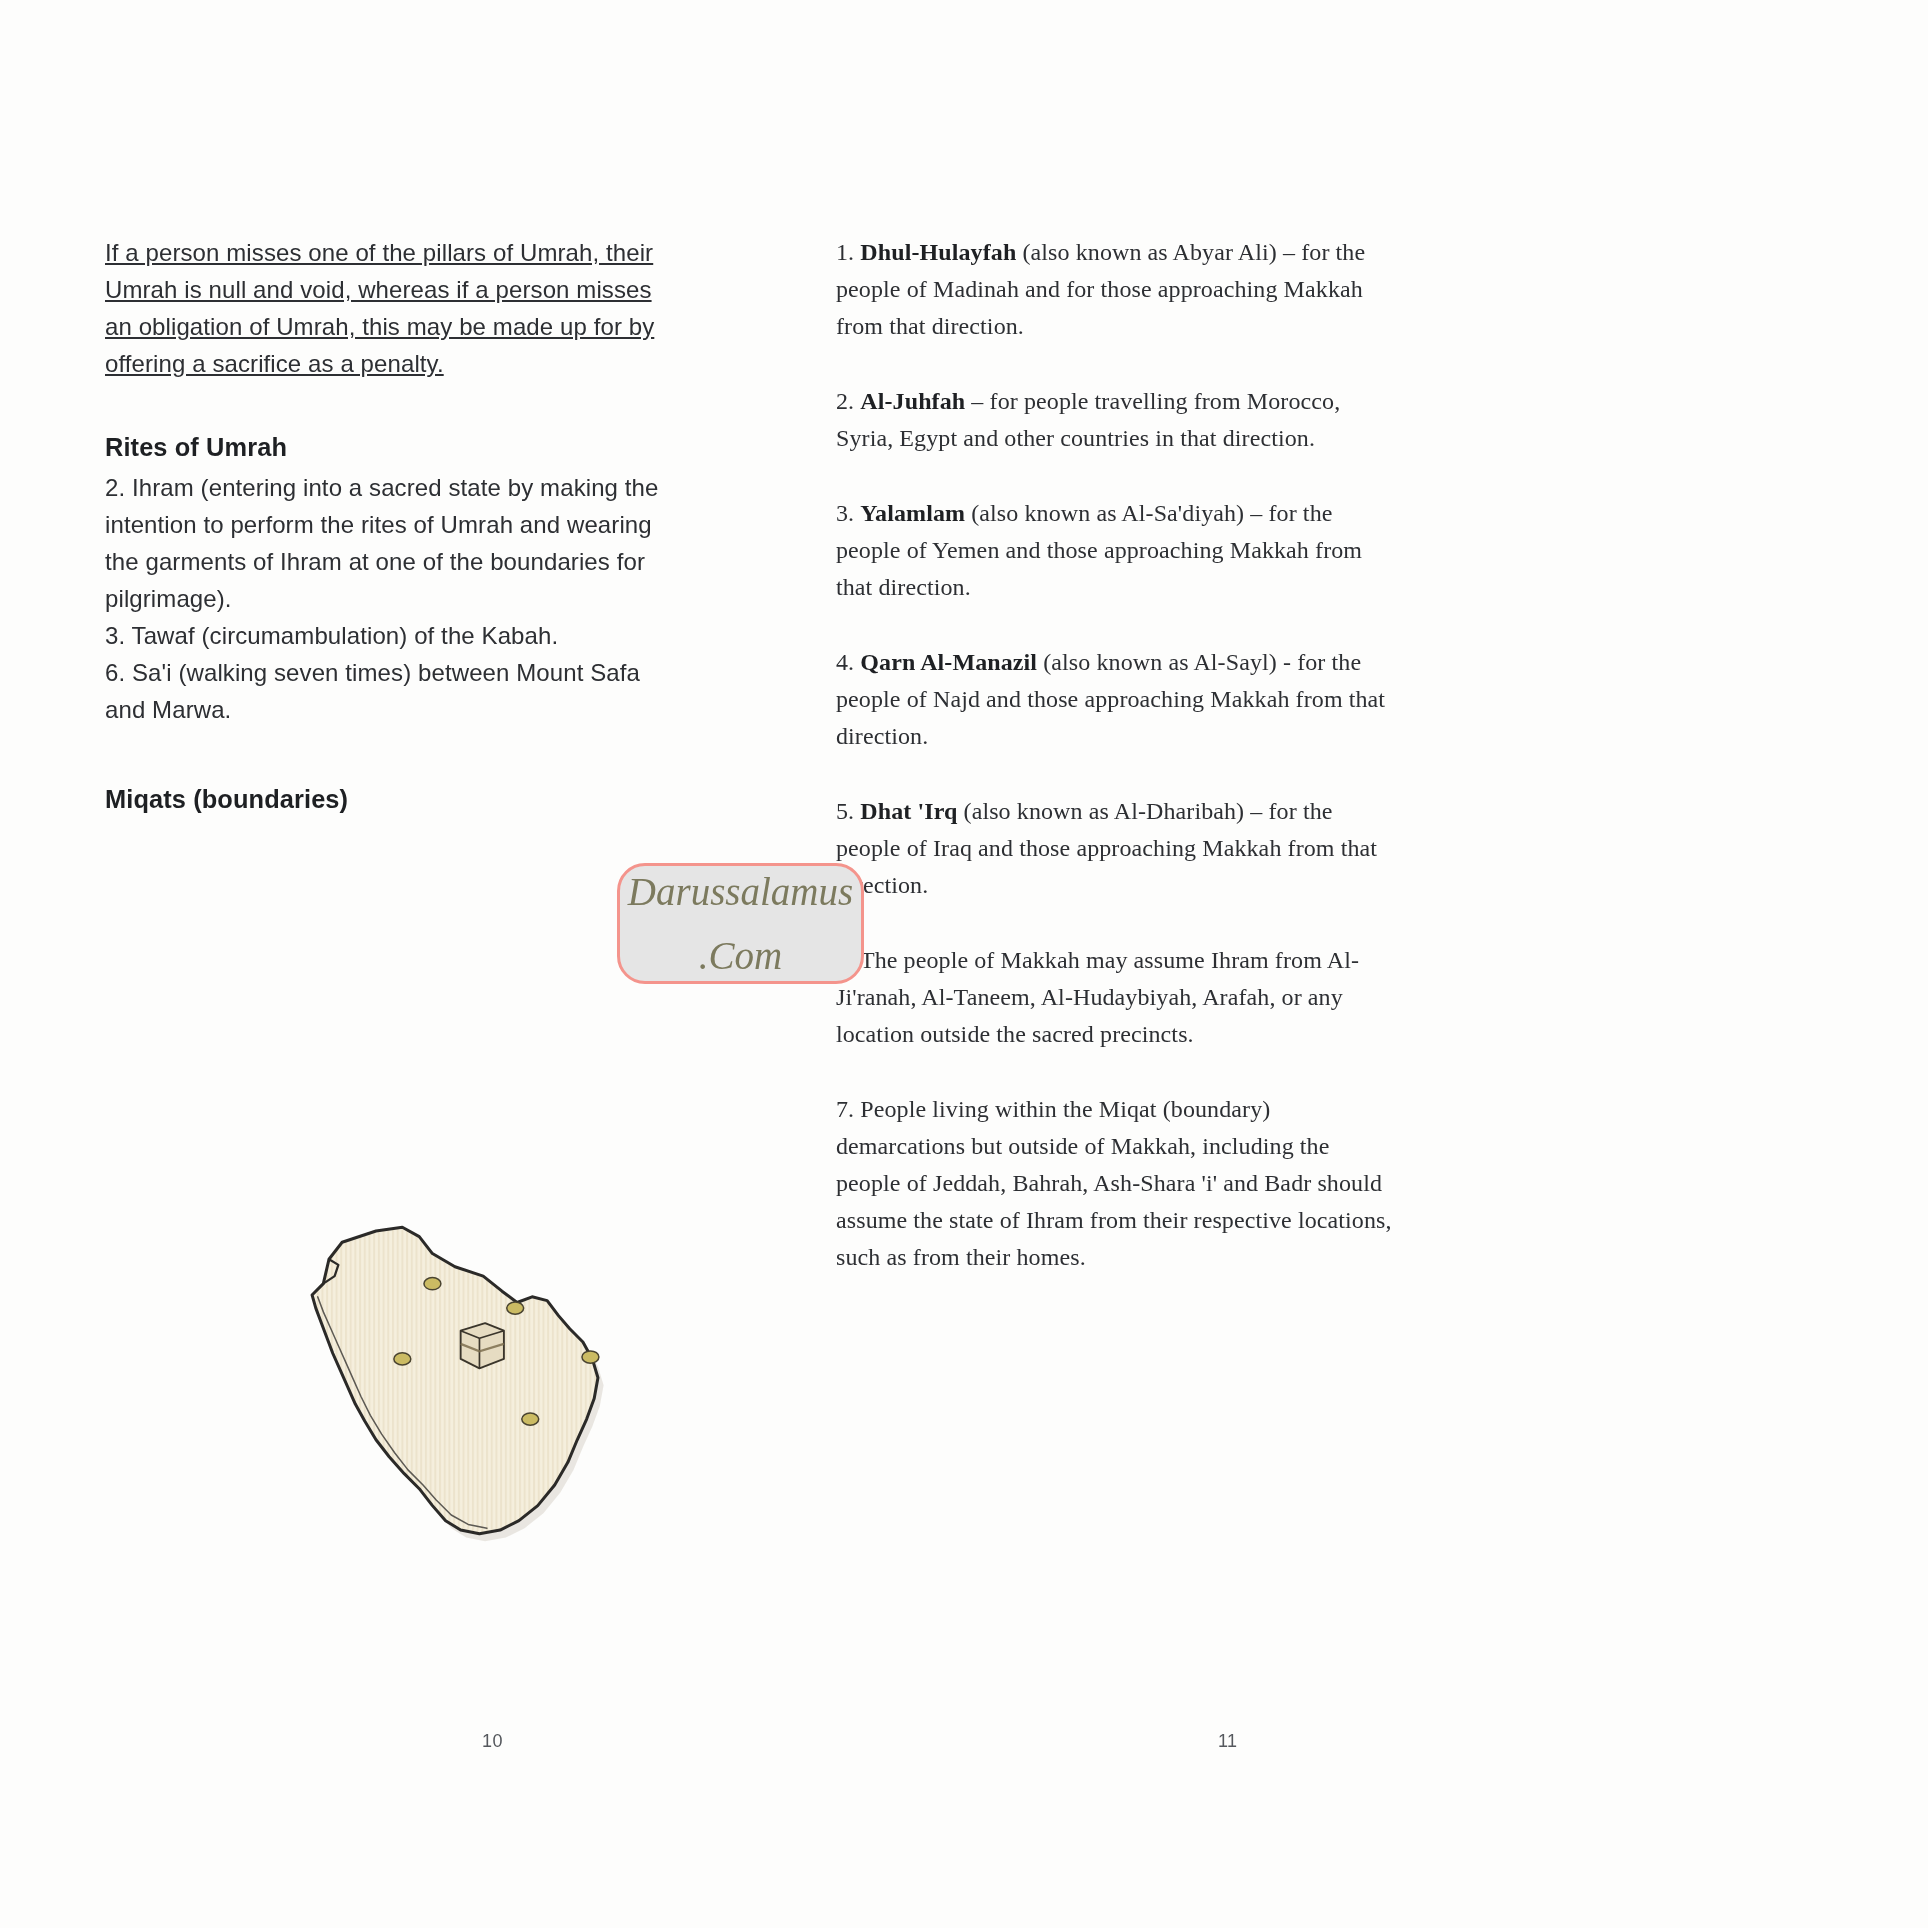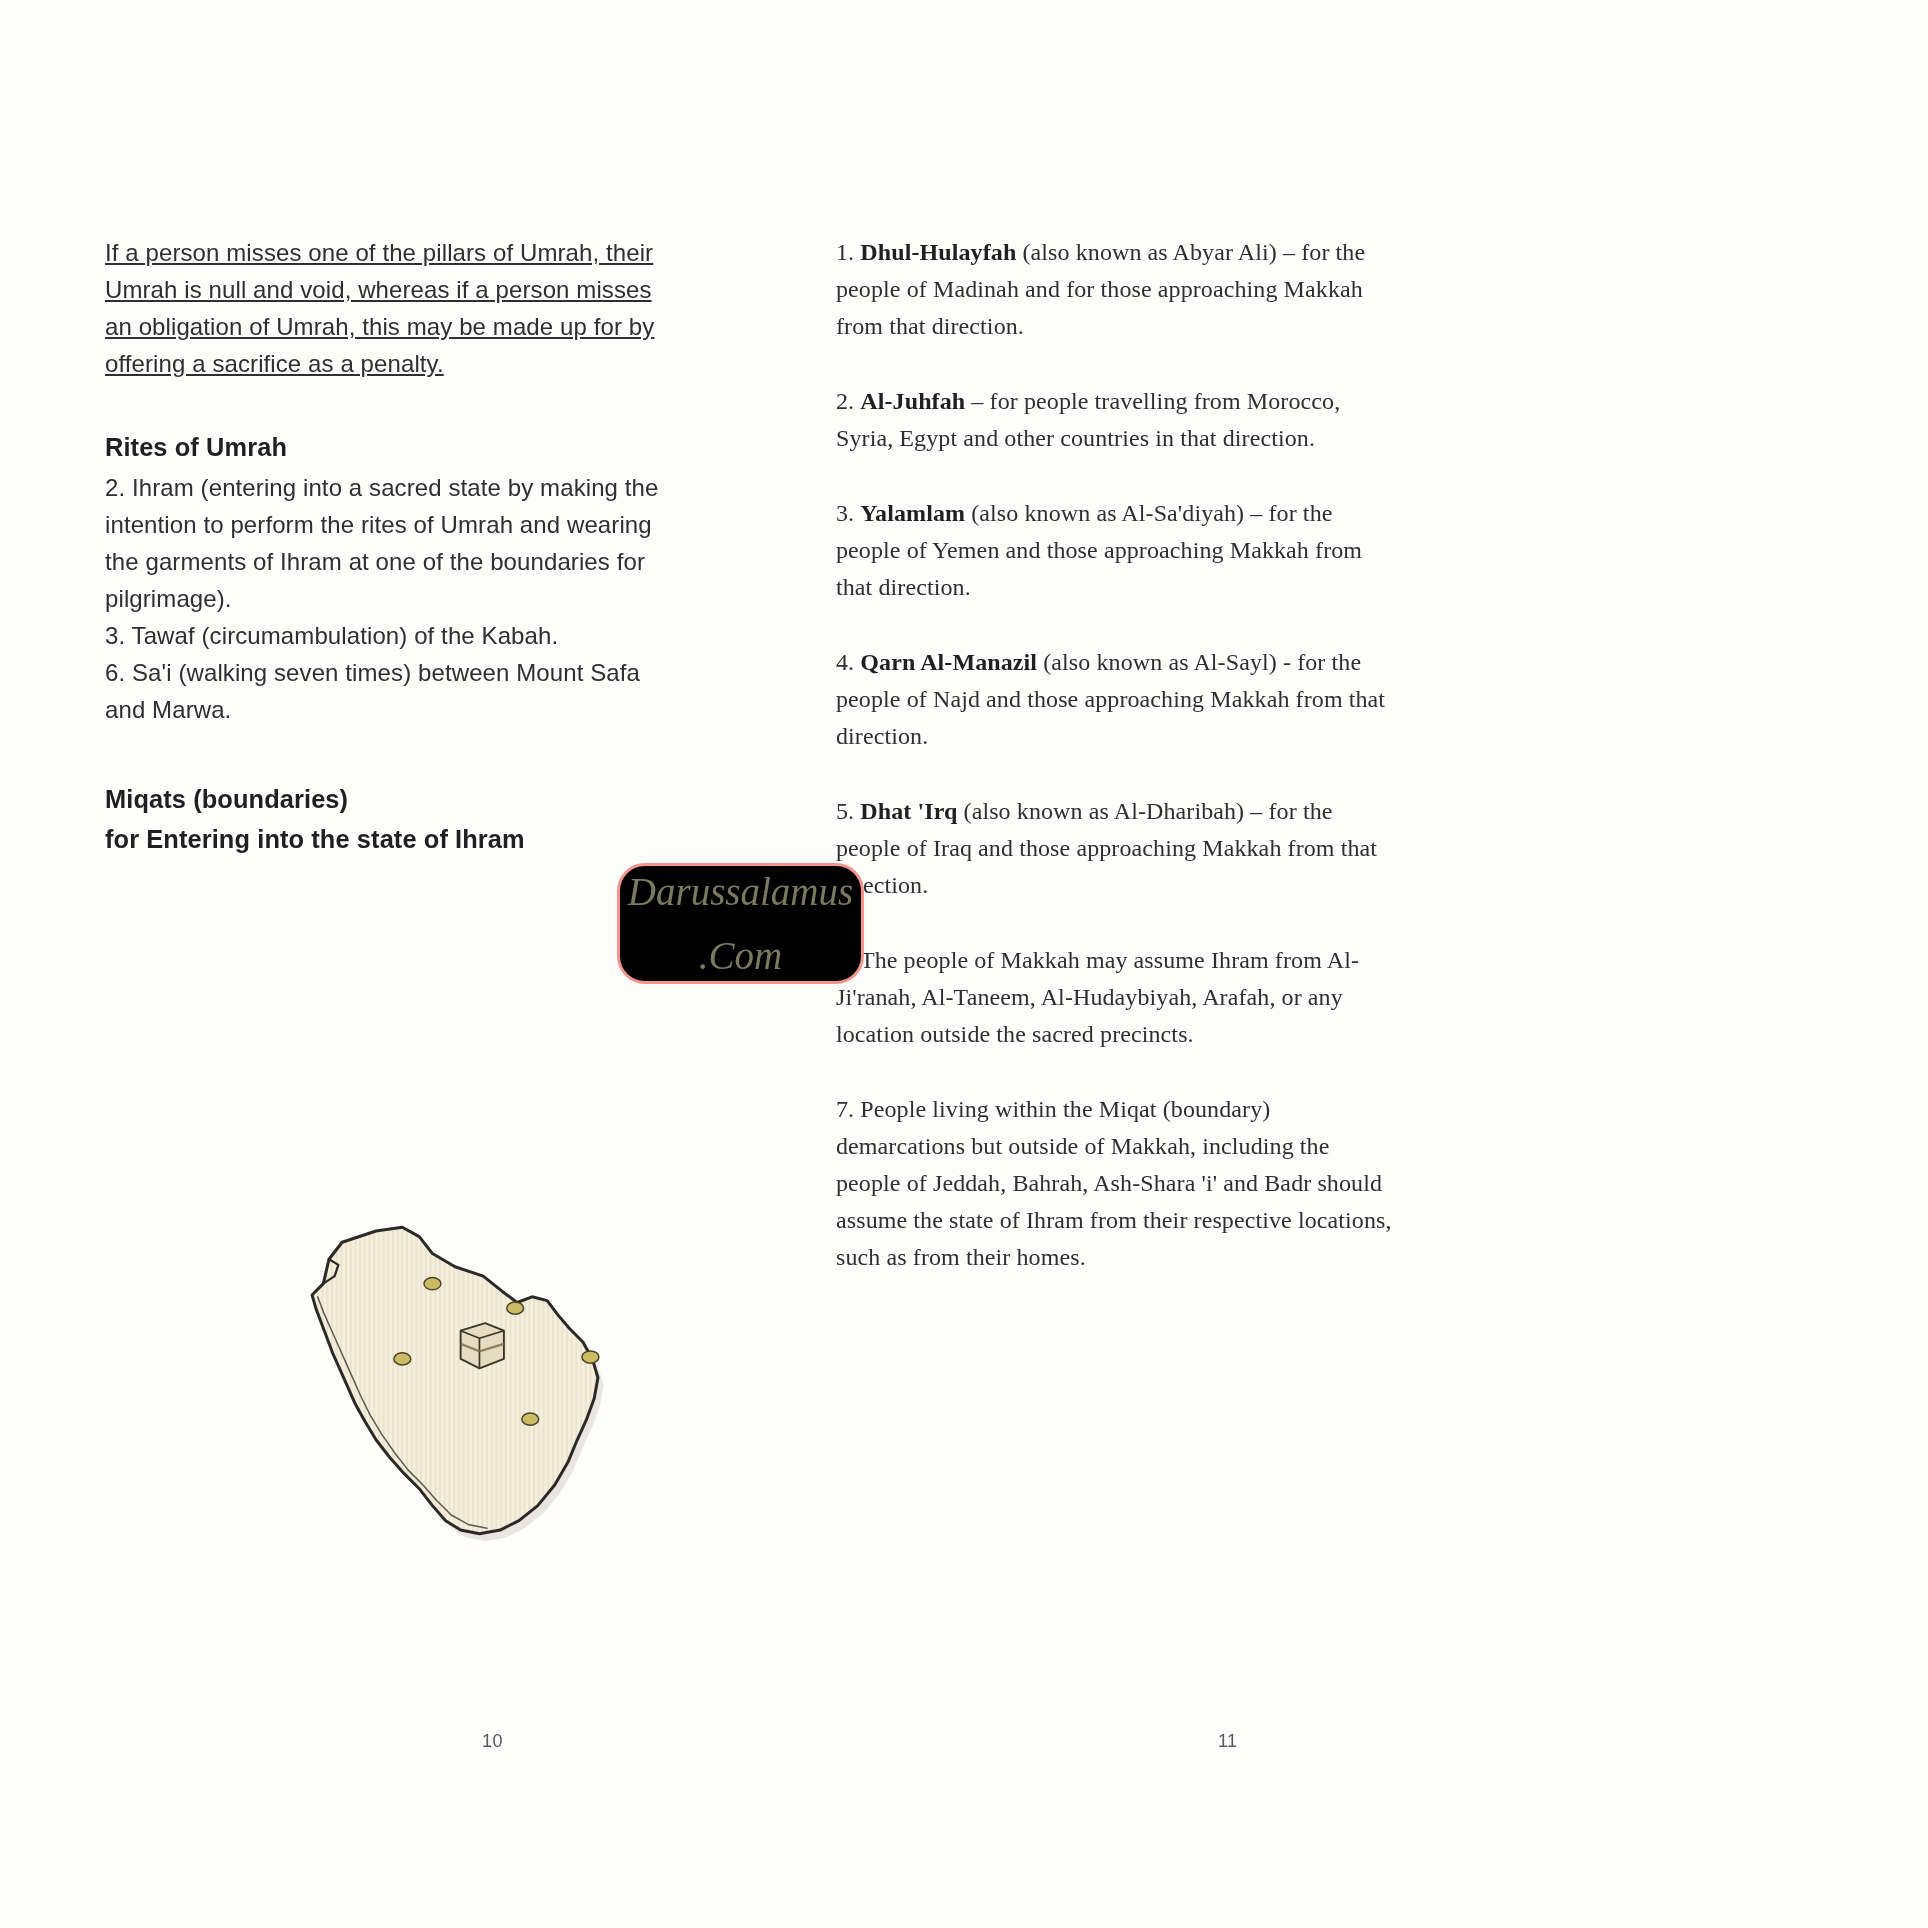--- a/index.html
+++ b/index.html
@@ -102,21 +102,21 @@
   }
   .map-figure svg { display: block; width: 100%; height: 100%; }
 
   
   .watermark {
     position: absolute;
     left: 617px;
     top: 863px;
     width: 247px;
     height: 121px;
-    background: #000000;
+    background: #e5e5e5;
     border: 3.8px solid #f4948c;
     border-radius: 28px;
     box-sizing: border-box;
     display: flex;
     flex-direction: column;
     align-items: center;
     justify-content: center;
     z-index: 30;
     gap: 22px;
   }
@@ -146,21 +146,20 @@
       <h2 class="heading">Rites of Umrah</h2>
 
       <p class="body-text list-line">2. Ihram (entering into a sacred state by making the intention to perform the rites of Umrah and wearing the garments of Ihram at one of the boundaries for pilgrimage).</p>
       <p class="body-text list-line">3. Tawaf (circumambulation) of the Kabah.</p>
       <p class="body-text list-line">6. Sa'i (walking seven times) between Mount Safa and Marwa.</p>
 
       <div class="spacer-xl"></div>
 
       <div class="heading-block">
         <h2 class="heading">Miqats (boundaries)</h2>
-        <h2 class="heading">for Entering into the state of Ihram</h2>
       </div>
 
     </div>
   </div>
 
   <div class="map-figure">
     <svg viewBox="0 0 420 380" xmlns="http://www.w3.org/2000/svg" aria-hidden="true">
       <defs>
         <pattern id="stripes" width="5" height="5" patternUnits="userSpaceOnUse">
           <rect width="5" height="5" fill="#f5efdd"></rect>

